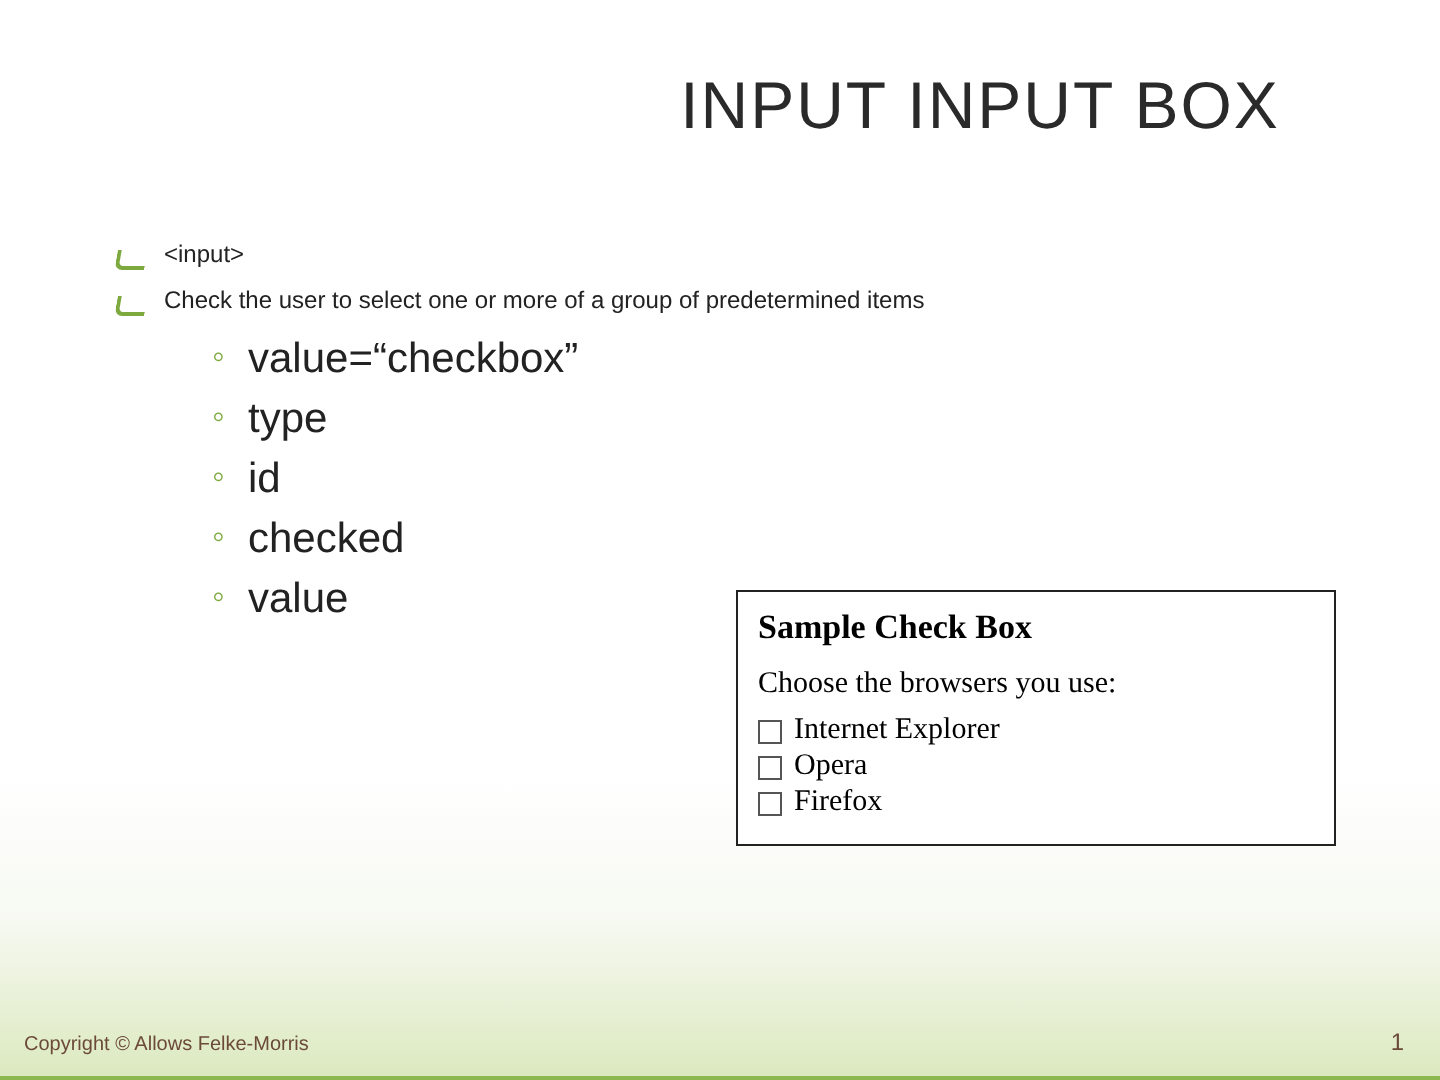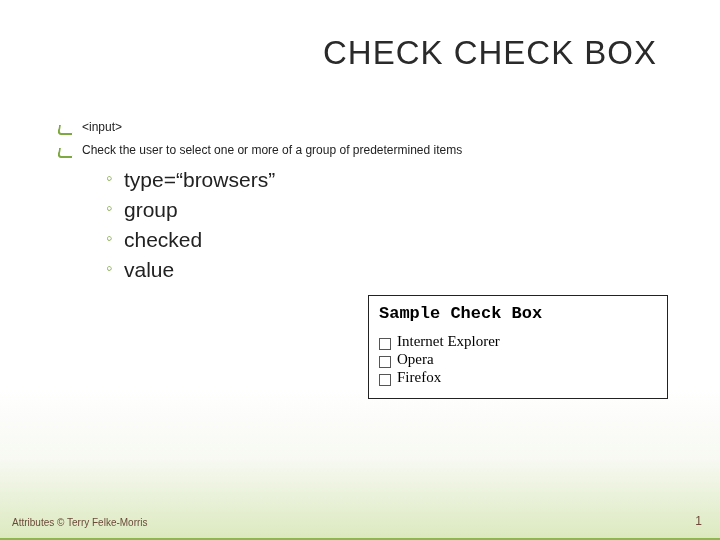--- a/index.html
+++ b/index.html
@@ -78,35 +78,35 @@
   .sample-box {
     position: absolute;
     top: 295px;
     left: 368px;
     width: 300px;
     border: 1px solid #222;
     background: #fff;
     padding: 8px 10px 12px 10px;
   }
   .sample-title {
-    font-family: Liberation Mono, monospace;
+    font-family: Liberation Serif, serif;
     font-weight: bold;
     font-size: 17px;
     margin-bottom: 10px;
   }
   .sample-prompt {
     font-family: "Times New Roman", Times, serif;
     font-size: 15px;
     margin-bottom: 6px;
   }
   .sample-row {
     font-family: "Times New Roman", Times, serif;
     font-size: 15px;
     display: flex;
-    align-items: flex-end;
+    align-items: center;
     gap: 6px;
     margin-top: 1px;
   }
   .cb {
     width: 12px; height: 12px;
     border: 1px solid #555;
     background: #fff;
     display: inline-block;
   }
   .copyright {
@@ -122,46 +122,48 @@
     bottom: 12px;
     font-size: 12px;
     color: #6b4a3a;
   }
 </style>
 </head>
 <body>
 
 <div class="slide">
 
-  <div class="title">CHECK CHECK BOX</div>
+  <div class="title">INPUT INPUT BOX</div>
 
   <div class="content">
     <div class="bullet">&lt;input&gt;</div>
     <div class="bullet">Check the user to select one or more of a group of predetermined items</div>
 
     <div class="sublist">
-      <div class="sub">type=“browsers”</div>
-      <div class="sub">group</div>
+      <div class="sub">value=“checkbox”</div>
+      <div class="sub">type</div>
+      <div class="sub">id</div>
       <div class="sub">checked</div>
       <div class="sub">value</div>
     </div>
   </div>
 
   <div class="sample-box">
     <div class="sample-title">Sample Check Box</div>
+    <div class="sample-prompt">Choose the browsers you use:</div>
     <div class="sample-row">
       <span class="cb"></span>
       <span>Internet Explorer</span>
     </div>
     <div class="sample-row">
       <span class="cb"></span>
       <span>Opera</span>
     </div>
     <div class="sample-row">
       <span class="cb"></span>
       <span>Firefox</span>
     </div>
   </div>
 
-  <div class="copyright">Attributes © Terry Felke-Morris</div>
+  <div class="copyright">Copyright © Allows Felke-Morris</div>
   <div class="pagenum">1</div>
   <div class="border-bottom"></div>
 </div>
 
 </body></html>

